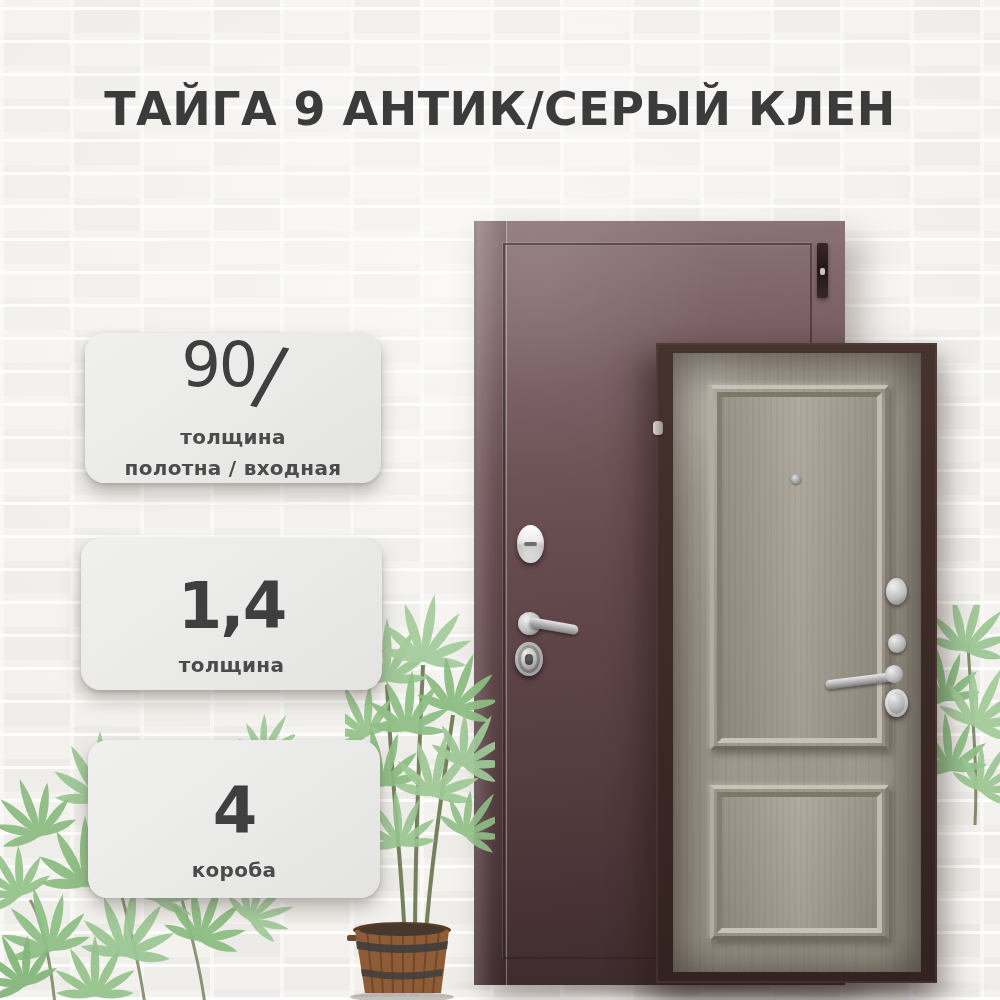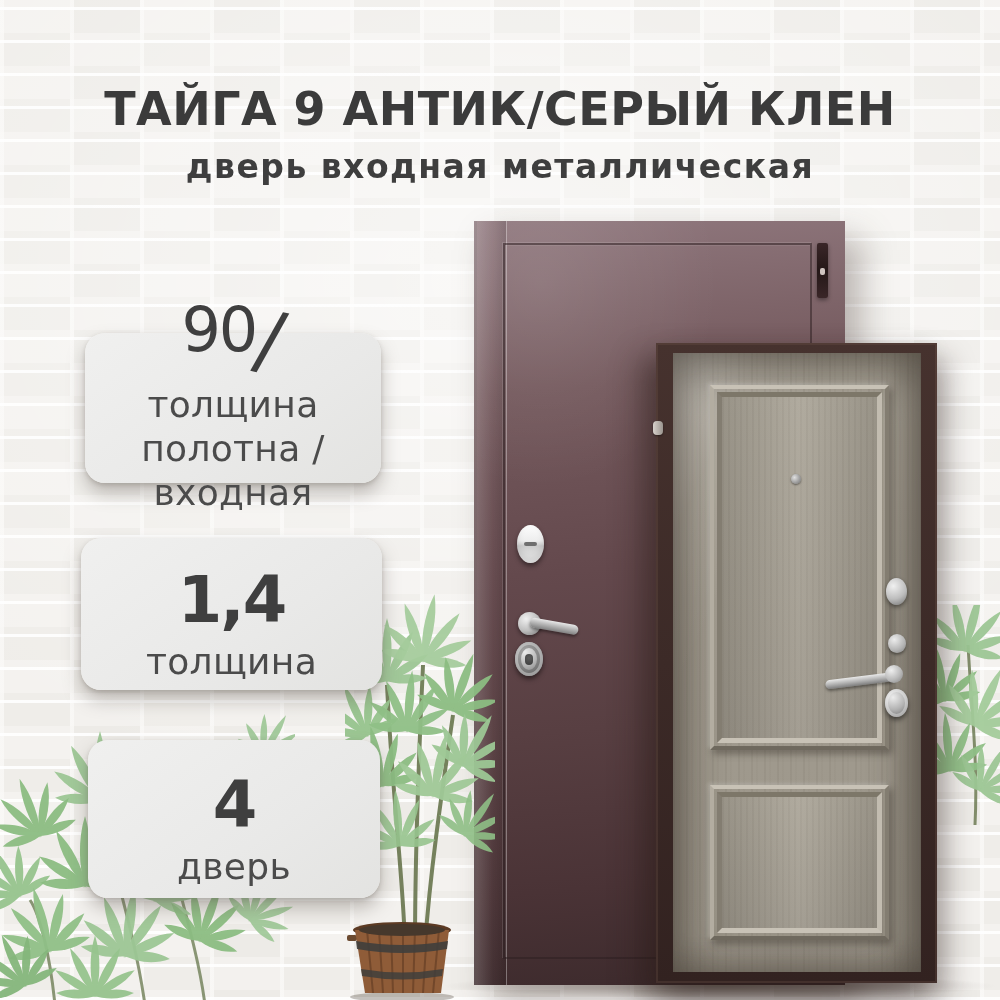--- a/index.html
+++ b/index.html
@@ -27,21 +27,21 @@
     display:flex;flex-direction:column;align-items:center;justify-content:center;
     color:#454545;text-align:center;}
   .badge-1{left:85px;top:333px;width:296px;height:150px;}
   .badge-2{left:81px;top:538px;width:301px;height:152px;}
   .badge-3{left:88px;top:740px;width:292px;height:158px;}
   .num-row{display:flex;align-items:center;justify-content:center;line-height:1;margin-bottom:4px;}
   .num-big{font-size:62px;font-weight:400;letter-spacing:-2px;color:#3f3f3f;transform:translateY(-10px);}
   .num-slash{font-size:78px;font-weight:500;color:#3f3f3f;margin:0 1px;transform:rotate(12deg);}
   .num-small{font-size:52px;font-weight:800;letter-spacing:-1.5px;color:#3f3f3f;transform:translateY(12px);}
   .num-single{font-size:64px;font-weight:800;letter-spacing:-2px;line-height:1;color:#3f3f3f;margin-bottom:8px;margin-top:23px;}
-  .badge-label{font-size:36px;font-weight:400;line-height:1.22;letter-spacing:0.3px;color:#4b4b4b;}
+  .badge-label{font-size:20px;font-weight:700;line-height:1.22;letter-spacing:0.3px;color:#4b4b4b;margin-top:7px;}
 
   
   .door-ext{position:absolute;left:474px;top:221px;width:371px;height:764px;z-index:3;
     background:
       radial-gradient(80% 45% at 18% 8%, rgba(255,255,255,0.10) 0%, rgba(255,255,255,0) 60%),
       linear-gradient(175deg,#8f777d 0%,#74595d 22%,#64494d 45%,#583f42 65%,#4a3336 85%,#3c2a2c 100%);
     box-shadow:16px 18px 32px rgba(70,55,50,0.35);}
   .door-ext-edge{position:absolute;left:0;top:0;bottom:0;width:29px;
     background:linear-gradient(90deg,rgba(255,255,255,0.16) 0%,rgba(255,255,255,0.02) 55%,rgba(0,0,0,0.10) 100%);
     border-left:3px solid rgba(255,255,255,0.18);border-right:1px solid rgba(255,255,255,0.22);}
@@ -226,39 +226,38 @@
     <use href="#frond" transform="translate(62,185) scale(1.3) rotate(5)" fill="#90c087" opacity="0.95"></use>
     <use href="#frond" transform="translate(118,220) scale(1.25) rotate(30)" fill="#9dc795" opacity="0.95"></use>
     <use href="#frond" transform="translate(38,240) scale(1.3) rotate(-12)" fill="#8cbd82" opacity="0.95"></use>
     <use href="#frond" transform="translate(88,250) scale(1.35) rotate(12)" fill="#a0c997" opacity="0.95"></use>
     <use href="#frond" transform="translate(120,290) scale(1.1) rotate(35)" fill="#8fbf86" opacity="0.9"></use>
     <use href="#frond" transform="translate(55,300) scale(1.2) rotate(-5)" fill="#97c48e" opacity="0.9"></use>
   </svg>
 
   <div class="header-layer">
     <div class="title">ТАЙГА 9 АНТИК/СЕРЫЙ КЛЕН</div>
-    <div class="subtitle">дверь входная металлическая</div>
   </div>
 
   <div class="badges-layer">
 
     <div class="badge badge-1">
       <div class="num-row">
         <span class="num-big">90</span>
         <span class="num-slash">/</span>
       </div>
       <div class="badge-label">толщина</div>
       <div class="badge-label">полотна / входная</div>
     </div>
 
     <div class="badge badge-2">
       <div class="num-single">1,4</div>
       <div class="badge-label">толщина</div>
     </div>
 
     <div class="badge badge-3">
       <div class="num-single">4</div>
-      <div class="badge-label">дверь</div>
+      <div class="badge-label">короба</div>
     </div>
 
   </div>
 
 </div>
 
 </body></html>

